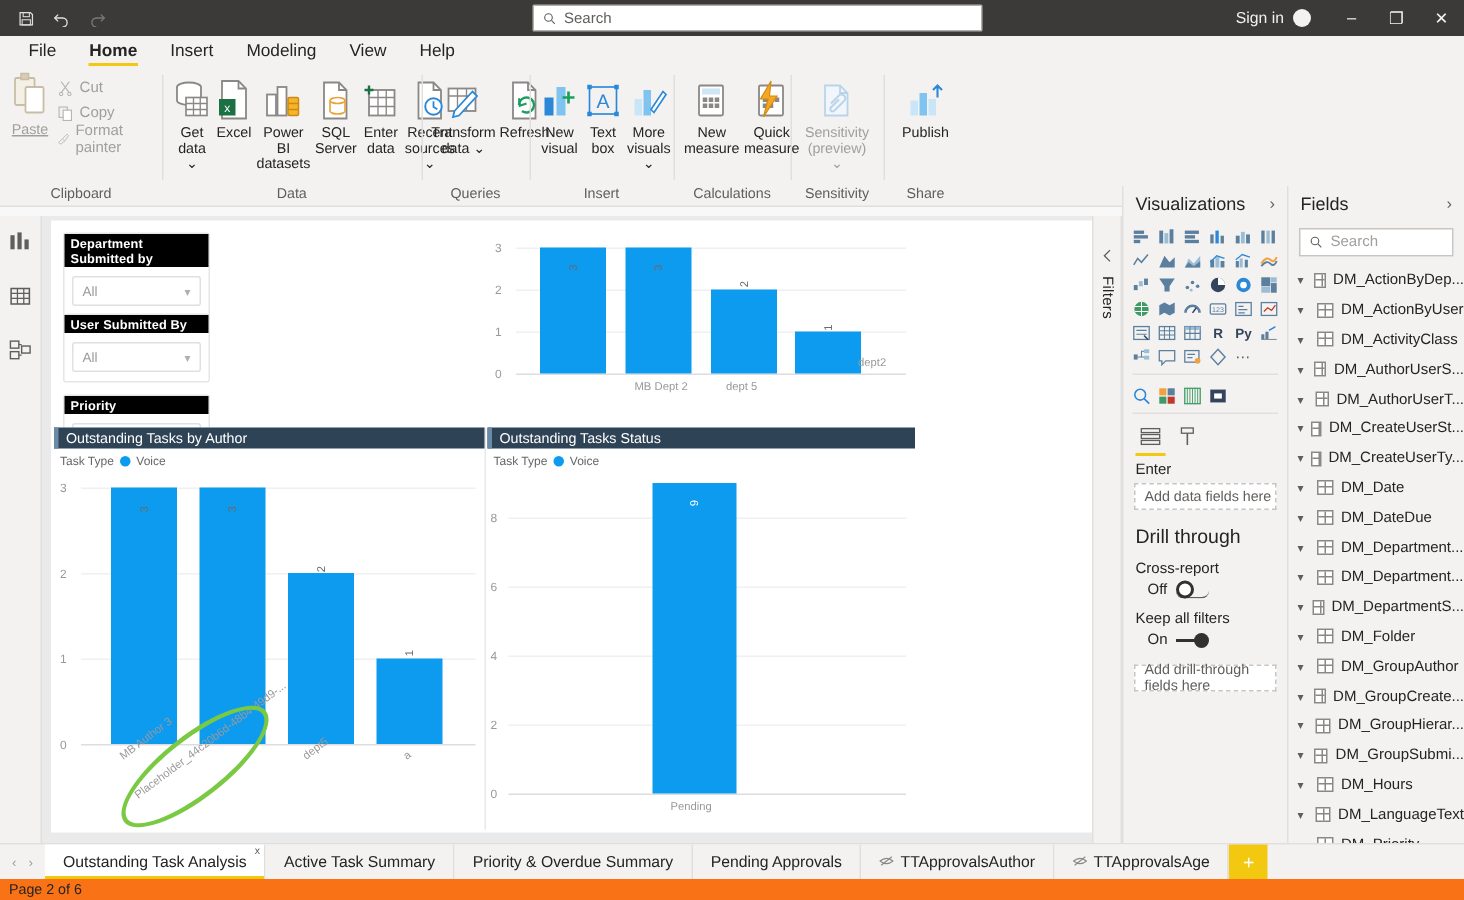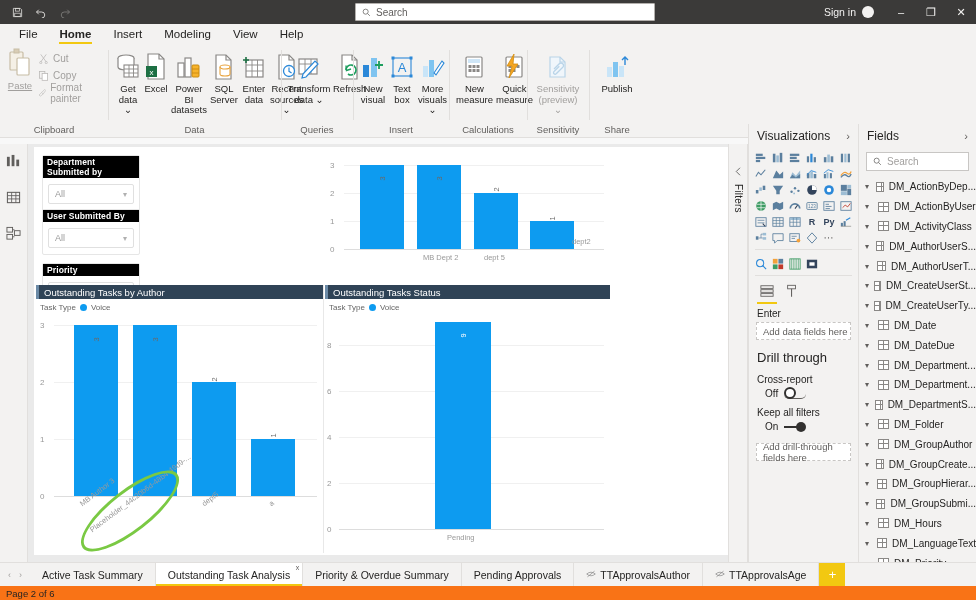--- a/index.html
+++ b/index.html
@@ -1184,26 +1184,26 @@
         <span>DM_Priority</span>
       </div>
   </div>
 </div>
 
 <div class="tabbar">
   <div class="tb-arrows">
     <span>‹</span>
     <span>›</span>
   </div>
-  <div class="ptab">
-    <span>Active Task Summary</span>
-  </div>
   <div class="ptab active">
     <span>Outstanding Task Analysis</span>
     <span class="closex">x</span>
+  </div>
+  <div class="ptab">
+    <span>Active Task Summary</span>
   </div>
   <div class="ptab">
     <span>Priority &amp; Overdue Summary</span>
   </div>
   <div class="ptab">
     <span>Pending Approvals</span>
   </div>
   <div class="ptab">
     <span class="ptab-hidden-ic">
       <svg width="10" height="8" viewBox="0 0 14 10">

